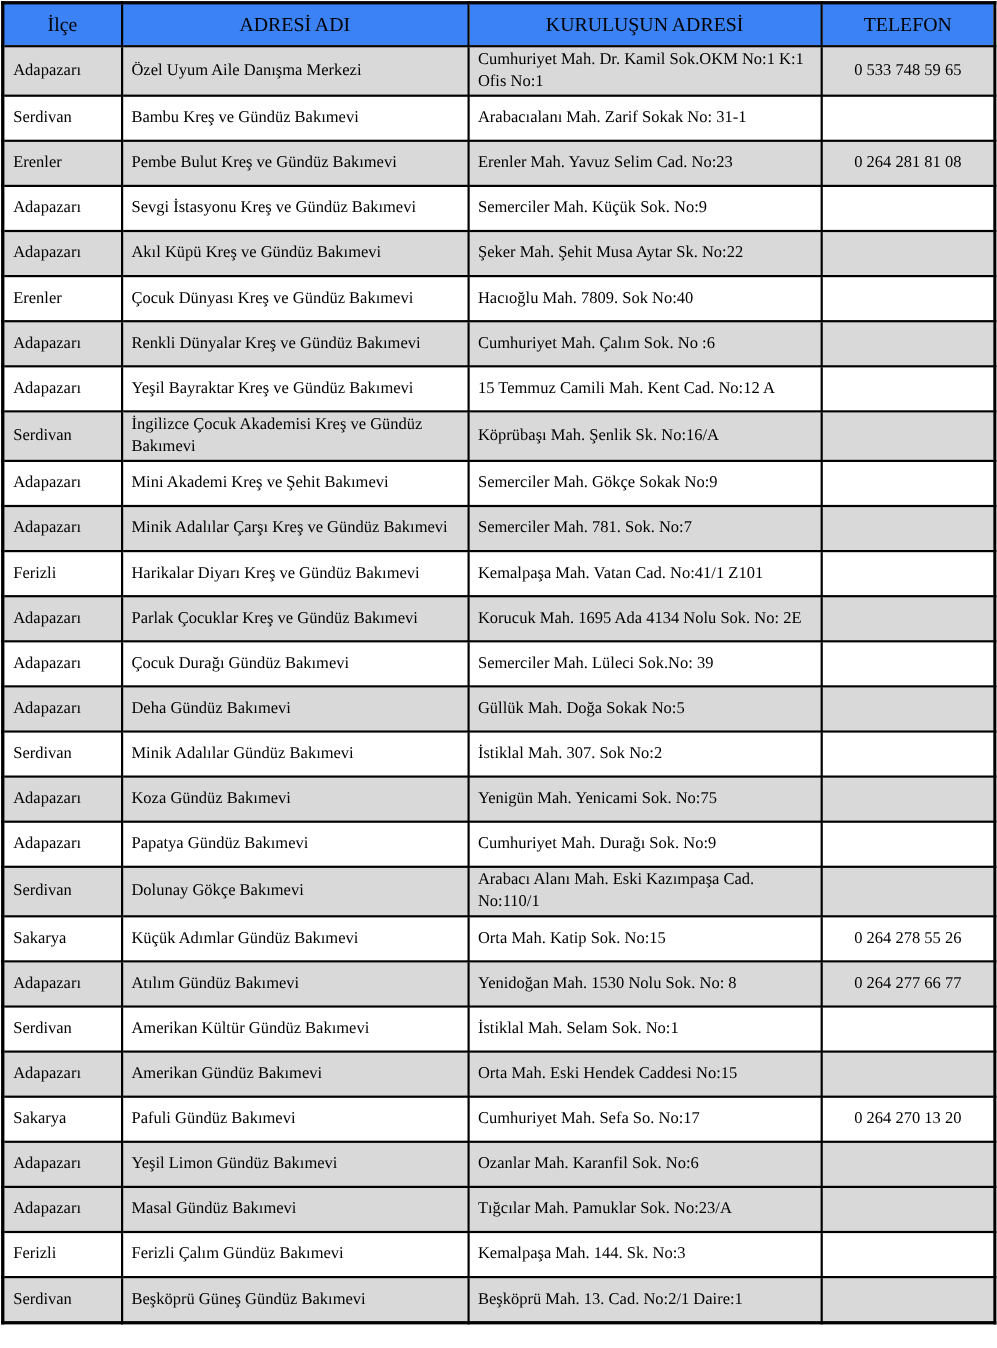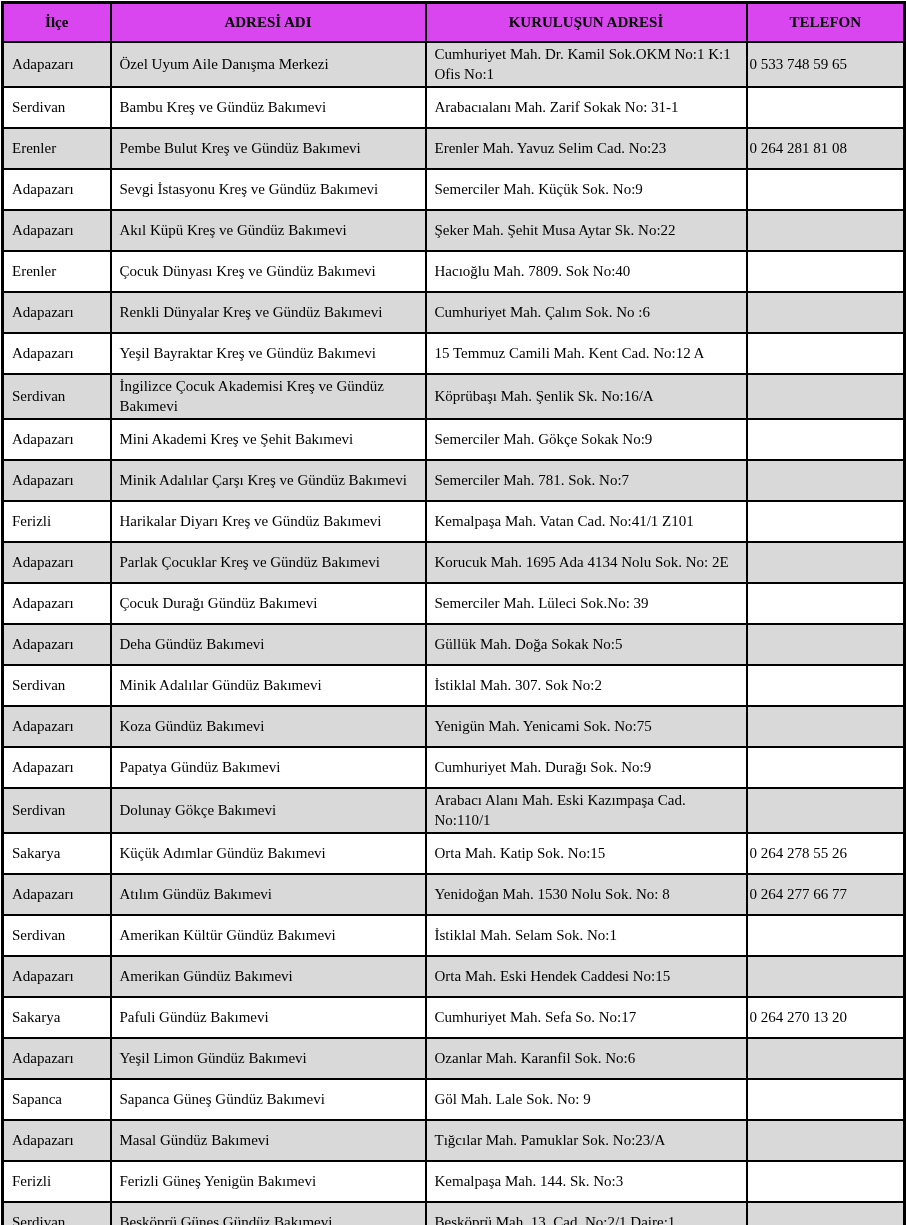--- a/index.html
+++ b/index.html
@@ -23,36 +23,36 @@
     border: 3px solid #000000;
   }
   table.facilities th,
   table.facilities td {
     border: 2px solid #000000;
     overflow: hidden;
     word-wrap: break-word;
     vertical-align: middle;
   }
   table.facilities th {
-    font-size: 15px;
-    font-weight: bold;
+    font-size: 18px;
+    font-weight: normal;
     text-align: center;
     height: 33px;
     padding: 2px 4px;
-    background: #d946ef;
+    background: #3b82f6;
   }
   table.facilities td {
     font-size: 15px;
     line-height: 1.3;
     padding: 2px 8px;
     height: 35px;
     text-align: left;
   }
   table.facilities td.phone {
-    text-align: left;
+    text-align: center;
     padding: 2px 2px;
   }
   tr.shaded td {
     background: #d9d9d9;
   }
 </style>
 </head>
 <body>
 
 <div class="page">
@@ -215,35 +215,29 @@
           <td>Pafuli Gündüz Bakımevi</td>
           <td>Cumhuriyet Mah. Sefa So. No:17</td>
           <td class="phone">0 264 270 13 20</td>
         </tr>
         <tr class="shaded">
           <td>Adapazarı</td>
           <td>Yeşil Limon Gündüz Bakımevi</td>
           <td>Ozanlar Mah. Karanfil Sok. No:6</td>
           <td class="phone"></td>
         </tr>
-        <tr>
-          <td>Sapanca</td>
-          <td>Sapanca Güneş Gündüz Bakımevi</td>
-          <td>Göl Mah. Lale Sok. No: 9</td>
-          <td class="phone"></td>
-        </tr>
         <tr class="shaded">
           <td>Adapazarı</td>
           <td>Masal Gündüz Bakımevi</td>
           <td>Tığcılar Mah. Pamuklar Sok. No:23/A</td>
           <td class="phone"></td>
         </tr>
         <tr>
           <td>Ferizli</td>
-          <td>Ferizli Güneş Yenigün Bakımevi</td>
+          <td>Ferizli Çalım Gündüz Bakımevi</td>
           <td>Kemalpaşa Mah. 144. Sk. No:3</td>
           <td class="phone"></td>
         </tr>
         <tr class="shaded">
           <td>Serdivan</td>
           <td>Beşköprü Güneş Gündüz Bakımevi</td>
           <td>Beşköprü Mah. 13. Cad. No:2/1 Daire:1</td>
           <td class="phone"></td>
         </tr>
       </tbody>

